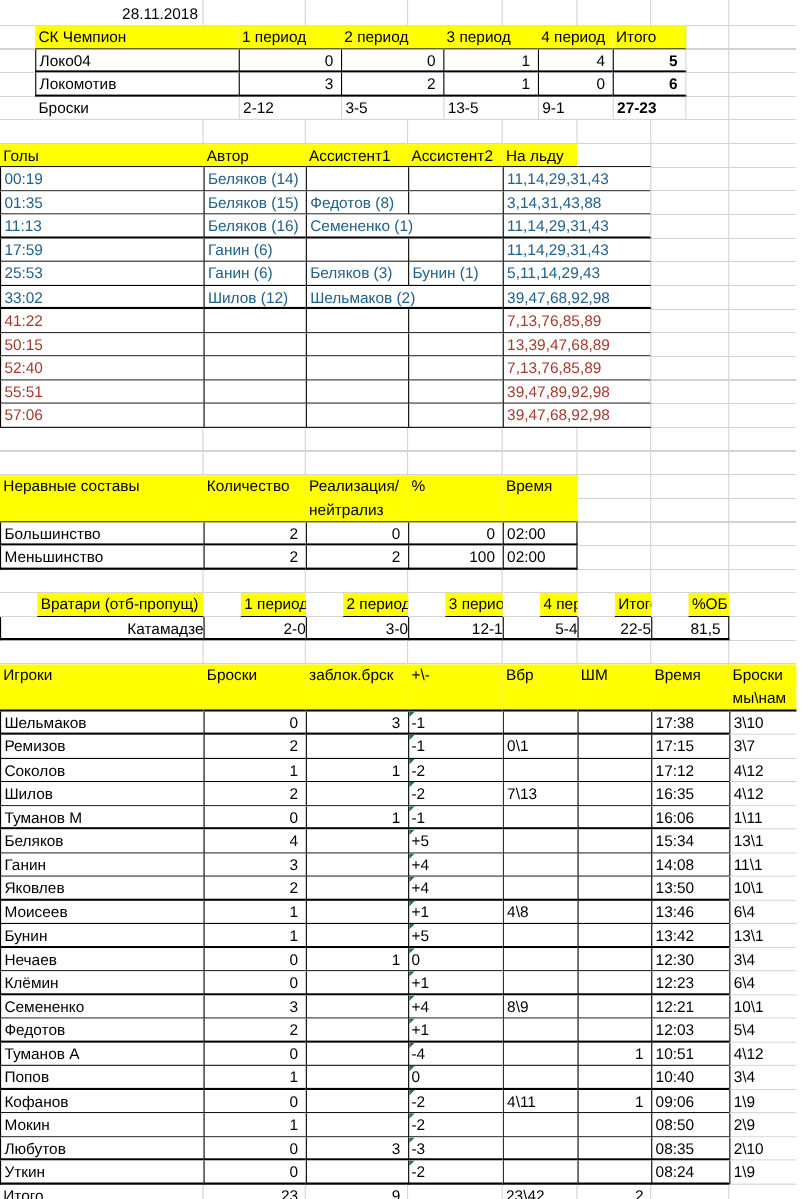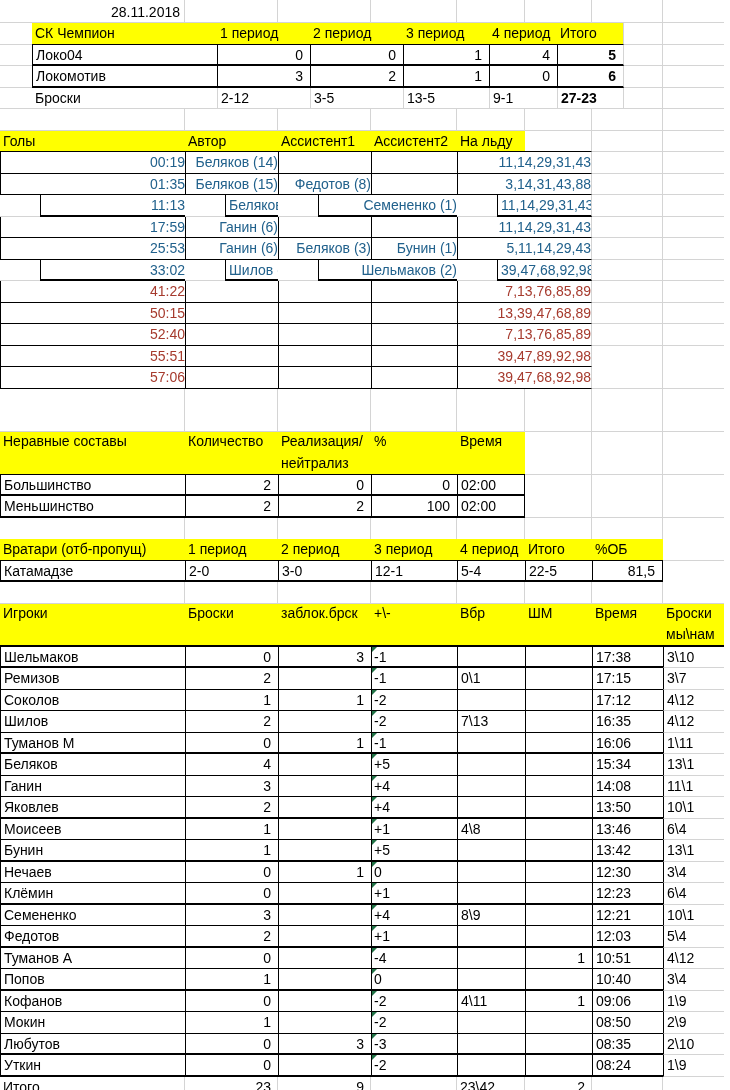--- a/index.html
+++ b/index.html
@@ -44,45 +44,45 @@
   .t-score .sd .c:last-child { border-right:1px solid #d4d4d4; }
   .t-score .sb .c { border-bottom:1px solid #d4d4d4; }
   .t-score .sb .c + .c { border-left:1px solid #d4d4d4; }
   .t-score .sb .c:last-child { border-right:1px solid #d4d4d4; }
 
   
   .t-goals { top:130.5px; }
   .t-goals .row.gh { grid-template-columns:185px 93px 93px 86px 68px 67px; }
   .t-goals .gh .c { border-bottom:1px solid #000; }
   .t-goals .gh .c:last-child { border-right:1px solid #d4d4d4; }
-  .t-goals .row.g { grid-template-columns:185px 93px 93px 86px 135px;text-align:right; }
+  .t-goals .row.g { grid-template-columns:185px 93px 93px 86px 135px; }
   .t-goals .row.g.merge { grid-template-columns:185px 93px 179px 0px 135px; }
   .t-goals .g .c { border-bottom:1px solid #000; }
   .t-goals .g .c + .c { border-left:1px solid #000; }
   .t-goals .g .c:first-child { border-left:1px solid #000; }
   .t-goals .g.merge .ca2 { border:none; padding:0; }
   .t-goals .g .cice { border-right:1px solid #d4d4d4; }
-  .t-goals .g.thick .c { border-bottom-width:2px;margin-left:40px; }
+  .t-goals .g.thick .c { border-bottom-width:2px; }
   .row.l .c { color:#21618C; }
   .row.o .c { color:#A63A2D; }
 
   
   .t-uneven { top:431.5px; }
   .t-uneven .row { grid-template-columns:185px 93px 93px 86px 68px; }
   .t-uneven .uh .c { border-bottom:1px solid #000; }
   .t-uneven .ud .c { border-bottom:2px solid #000; }
   .t-uneven .ud .c + .c { border-left:1px solid #000; }
   .t-uneven .ud .c:first-child { border-left:1px solid #000; }
   .t-uneven .ud .c:last-child { border-right:1px solid #000; }
 
   
   .t-goalies { top:539px; }
   .t-goalies .row { grid-template-columns:185px 93px 93px 86px 68px 67px 71px; }
-  .t-goalies .kh .c { border-bottom:1px solid #000; }
-  .t-goalies .kd .c { border-bottom:2px solid #000; }
+  .t-goalies .kh .c { border-bottom:1px solid #000;margin-left:34px; }
+  .t-goalies .kd .c { border-bottom:2px solid #000;text-align:right; }
   .t-goalies .kd .c + .c { border-left:1px solid #000; }
   .t-goalies .kd .c:first-child { border-left:1px solid #000; }
   .t-goalies .kd .c:last-child { border-right:1px solid #000; }
 
   
   .t-players { top:603.5px; }
   .t-players .row { grid-template-columns:185px 93px 93px 86px 68px 67px 71px 65px; }
   .t-players .ph .c { border-bottom:2px solid #000; }
   .t-players .ph .c:last-child { border-right:1px solid #d4d4d4; }
   .t-players .pd .c { border-bottom:1px solid #000; }

